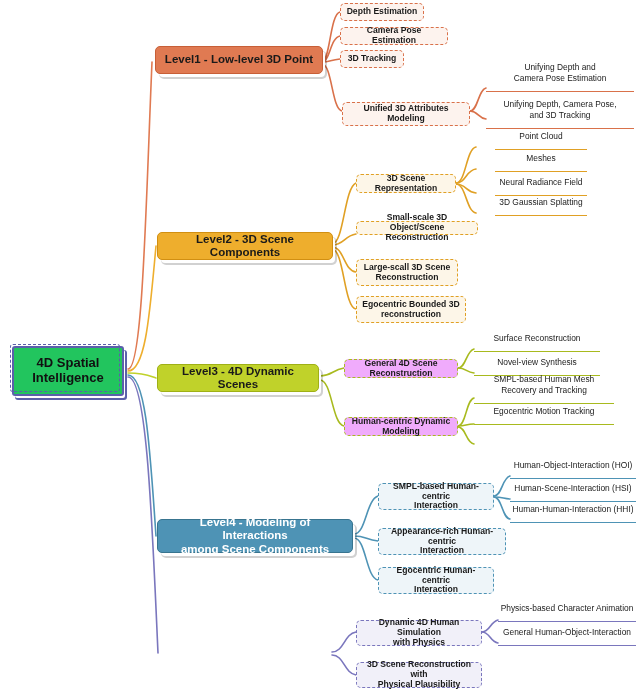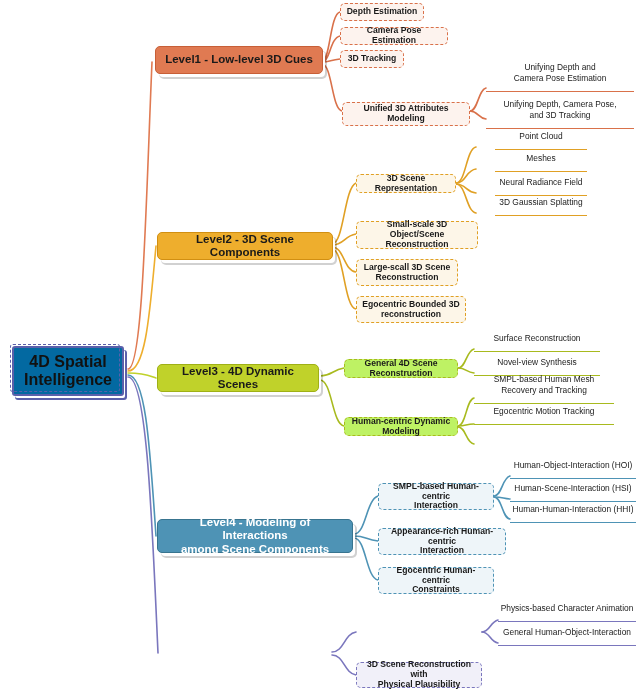--- a/index.html
+++ b/index.html
@@ -5,41 +5,41 @@
   html,body{margin:0;padding:0;background:#ffffff;}
   body{width:640px;height:696px;position:relative;overflow:hidden;
        font-family:"Liberation Sans","DejaVu Sans",sans-serif;-webkit-font-smoothing:antialiased;}
   #canvas{position:absolute;left:0;top:0;width:640px;height:696px;}
   #edges{position:absolute;left:0;top:0;width:640px;height:696px;pointer-events:none;}
 
   .node{position:absolute;box-sizing:border-box;display:flex;align-items:center;
         justify-content:center;text-align:center;line-height:1.15;}
 
   
-  .root{background:#0369a1;border:2px solid #5b60ab;border-radius:3px;
-        font-size:16px;font-weight:bold;color:#111;
+  .root{background:#22c55e;border:2px solid #5b60ab;border-radius:3px;
+        font-size:13px;font-weight:bold;color:#111;
         box-shadow:2px 3px 0 -1px #ffffff, 3px 4px 0 0 #5b60ab;}
   .root::before{content:"";position:absolute;left:-4px;top:-4px;right:2px;bottom:2px;
         border:1.6px dashed #5b60ab;border-radius:3px;pointer-events:none;}
 
   
   .lvl{border-radius:5px;font-size:11.5px;font-weight:bold;color:#1a1a1a;padding:0 8px;}
   .lvl.shadow{box-shadow:3px 4px 0 -1px #ffffff, 4px 5px 0 0 rgba(0,0,0,.18);}
   .lvl-l1{background:#e07a52;border:1.4px solid #c75f37;}
   .lvl-l2{background:#eeae2d;border:1.4px solid #d18f12;}
   .lvl-l3{background:#c0d22a;border:1.4px solid #9fb016;}
   .lvl-l4{background:#4e93b5;border:1.4px solid #38748f;color:#ffffff;}
   .lvl-l5{background:#7a76bd;border:1.4px solid #5f5aa6;color:#ffffff;}
 
   
   .sub{border-radius:5px;font-size:8.6px;font-weight:bold;color:#1a1a1a;padding:0 5px;
        background:rgba(255,255,255,0.25);}
   .sub-l1{border:1.25px dashed #d9714a;background:#fdf3ee;}
   .sub-l2{border:1.25px dashed #e0a024;background:#fdf6e8;}
-  .sub-l3{border:1.25px dashed #a8ba1e;background:#bef264;justify-content:center;}
+  .sub-l3{border:1.25px dashed #a8ba1e;background:#f0abfc;justify-content:center;}
   .sub-l4{border:1.25px dashed #4e93b5;background:#eef5f9;}
   .sub-l5{border:1.25px dashed #7a76bd;background:#f1f0f9;}
 
   
   .leaf{position:absolute;box-sizing:border-box;font-size:8.4px;color:#1a1a1a;
         text-align:center;line-height:1.25;display:flex;align-items:flex-end;
         justify-content:center;padding-bottom:8px;}
   .leaf-l1{border-bottom:1.3px solid #d9714a;}
   .leaf-l2{border-bottom:1.3px solid #e0a024;margin-left:19px;}
   .leaf-l3{border-bottom:1.3px solid #a8ba1e;}
@@ -113,21 +113,21 @@
       </g>
     </g>
   </svg>
 
   <div class="node root" style="left:12px;top:346px;width:112px;height:50px;">
     <span style="white-space:pre-line;">4D Spatial
 Intelligence</span>
   </div>
 
   <div class="node lvl lvl-l1 shadow" style="left:155px;top:46px;width:168px;height:28px;">
-    <span style="white-space:pre-line;">Level1 - Low-level 3D Cues</span>
+    <span style="white-space:pre-line;">Level1 - Low-level 3D Point</span>
   </div>
 
   <div class="node sub sub-l1" style="left:340px;top:3px;width:84px;height:18px;">
     <span style="white-space:pre-line;">Depth Estimation</span>
   </div>
   <div class="node sub sub-l1" style="left:340px;top:27px;width:108px;height:18px;">
     <span style="white-space:pre-line;">Camera Pose Estimation</span>
   </div>
   <div class="node sub sub-l1" style="left:340px;top:50px;width:64px;height:18px;">
     <span style="white-space:pre-line;">3D Tracking</span>
@@ -145,21 +145,21 @@
 and 3D Tracking</span>
   </div>
 
   <div class="node lvl lvl-l2 shadow" style="left:157px;top:232px;width:176px;height:28px;">
     <span style="white-space:pre-line;">Level2 - 3D Scene Components</span>
   </div>
 
   <div class="node sub sub-l2" style="left:356px;top:174px;width:100px;height:19px;">
     <span style="white-space:pre-line;">3D Scene Representation</span>
   </div>
-  <div class="node sub sub-l2" style="left:356px;top:221px;width:122px;height:28px;">
+  <div class="node sub sub-l2" style="left:356px;top:221px;width:122px;height:14px;">
     <span style="white-space:pre-line;">Small-scale 3D Object/Scene
 Reconstruction</span>
   </div>
   <div class="node sub sub-l2" style="left:356px;top:259px;width:102px;height:27px;">
     <span style="white-space:pre-line;">Large-scall 3D Scene
 Reconstruction</span>
   </div>
   <div class="node sub sub-l2" style="left:356px;top:296px;width:110px;height:27px;">
     <span style="white-space:pre-line;">Egocentric Bounded 3D
 reconstruction</span>
@@ -211,34 +211,38 @@
   <div class="node sub sub-l4" style="left:378px;top:483px;width:116px;height:27px;">
     <span style="white-space:pre-line;">SMPL-based Human-centric
 Interaction</span>
   </div>
   <div class="node sub sub-l4" style="left:378px;top:528px;width:128px;height:27px;">
     <span style="white-space:pre-line;">Appearance-rich Human-centric
 Interaction</span>
   </div>
   <div class="node sub sub-l4" style="left:378px;top:567px;width:116px;height:27px;">
     <span style="white-space:pre-line;">Egocentric Human-centric
-Constraints</span>
+Interaction</span>
   </div>
 
   <div class="leaf leaf-l4" style="left:510px;top:467px;width:126px;height:12px;">
     <span>Human-Object-Interaction (HOI)</span>
   </div>
   <div class="leaf leaf-l4" style="left:510px;top:490px;width:126px;height:12px;">
     <span>Human-Scene-Interaction (HSI)</span>
   </div>
   <div class="leaf leaf-l4" style="left:510px;top:511px;width:126px;height:12px;">
     <span>Human-Human-Interaction (HHI)</span>
   </div>
 
 
+  <div class="node sub sub-l5" style="left:356px;top:620px;width:126px;height:26px;">
+    <span style="white-space:pre-line;">Dynamic 4D Human Simulation
+with Physics</span>
+  </div>
   <div class="node sub sub-l5" style="left:356px;top:662px;width:126px;height:26px;">
     <span style="white-space:pre-line;">3D Scene Reconstruction with
 Physical Plausibility</span>
   </div>
 
   <div class="leaf leaf-l5" style="left:498px;top:610px;width:138px;height:12px;">
     <span>Physics-based Character Animation</span>
   </div>
   <div class="leaf leaf-l5" style="left:498px;top:634px;width:138px;height:12px;">
     <span>General Human-Object-Interaction</span>

